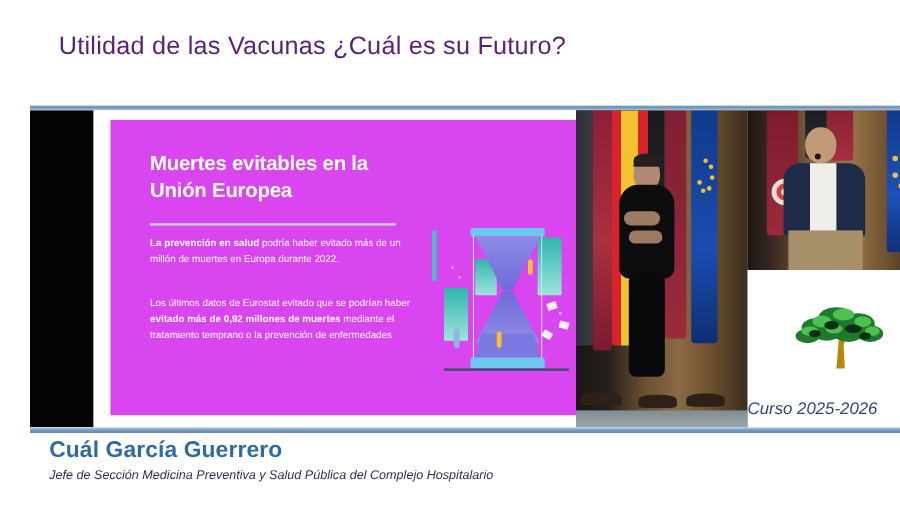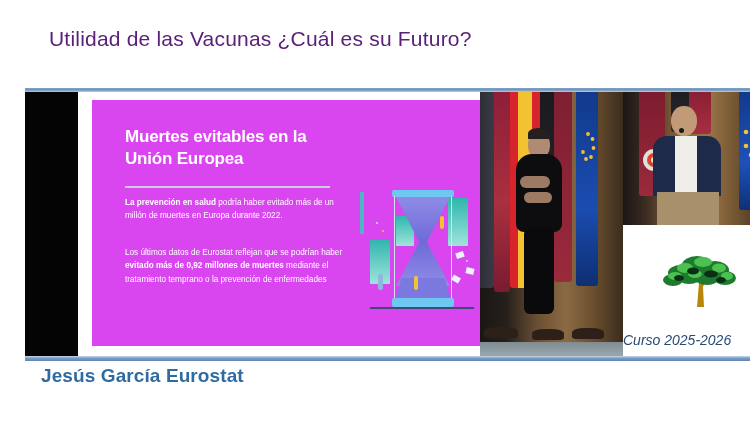--- a/index.html
+++ b/index.html
@@ -227,21 +227,21 @@
 
           <div class="slide-heading">Muertes evitables en la Unión Europea</div>
 
           <div class="slide-hr"></div>
 
           <div class="slide-para p1">
             <b>La prevención en salud</b><span> podría haber evitado más de un millón de muertes en Europa durante 2022.</span>
           </div>
 
           <div class="slide-para p2">
-            <span>Los últimos datos de Eurostat reflejan que se podrían haber </span><b>evitado más de 0,92 millones de muertes</b><span> mediante el tratamiento temprano o la prevención de enfermedades</span>
+            <span>Los últimos datos de Eurostat evitado que se podrían haber </span><b>evitado más de 0,92 millones de muertes</b><span> mediante el tratamiento temprano o la prevención de enfermedades</span>
           </div>
 
           <div class="accent-bar"></div>
 
           <div class="illus">
             <div class="ill-col c1"></div>
             <div class="ill-col c2"></div>
             <div class="ill-col c3"></div>
             <div class="ill-frame-top"></div>
             <div class="glass-top"></div>
@@ -358,19 +358,20 @@
         </svg>
       </div>
       <div class="course-label">Curso 2025-2026</div>
     </div>
 
   </div>
 
   <div class="rail rail-bottom"></div>
 
   <div class="footer">
-    <div class="speaker-name">Jesús García Eurostat</div>
+    <div class="speaker-name">Cuál García Guerrero</div>
     <div class="speaker-role">
+      <div>Jefe de Sección Medicina Preventiva y Salud Pública del Complejo Hospitalario</div>
     </div>
 
   </div>
 
 </div>
 
 </body></html>

